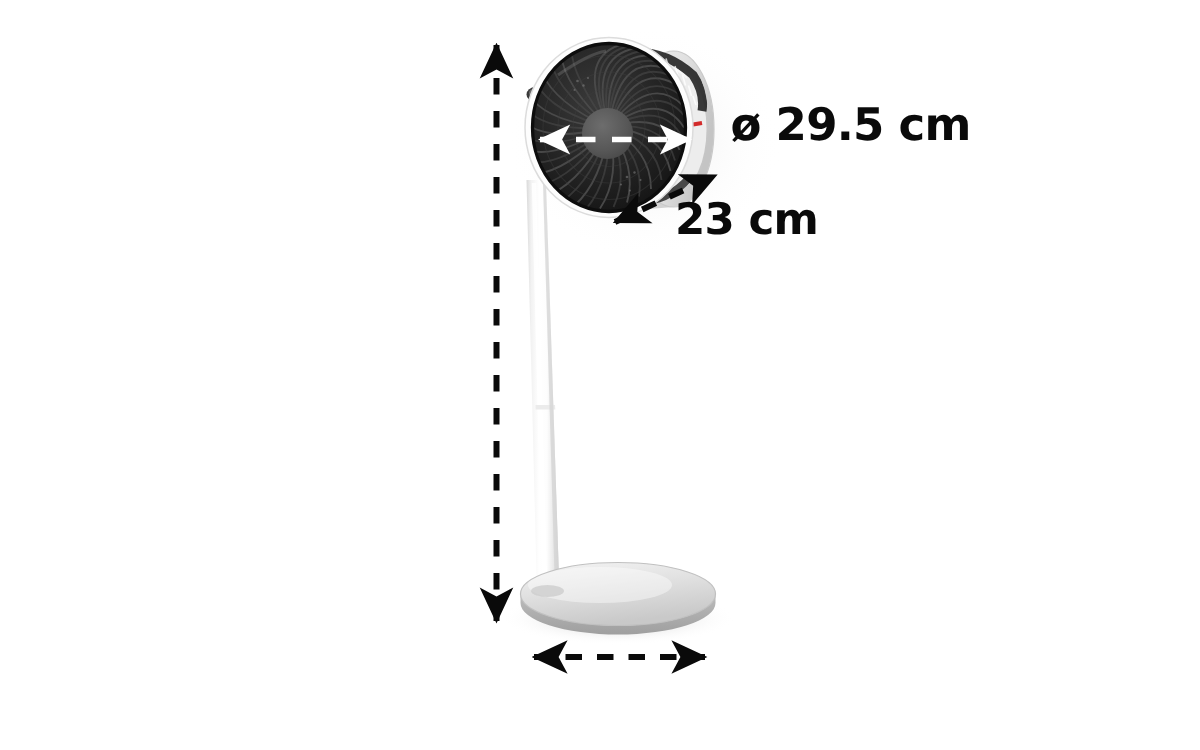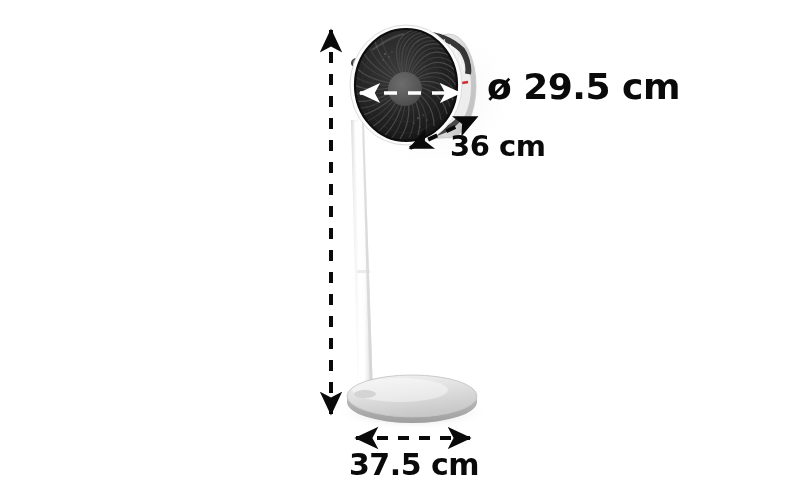--- a/index.html
+++ b/index.html
@@ -27,21 +27,21 @@
     user-select: none;
   }
   #label-height {
     left: 213px;
     top: 204px;
     font-size: 31px;
   }
   #label-diameter {
     left: 487px;
     top: 66px;
-    font-size: 36px;
+    font-size: 30px;
   }
   #label-depth {
     left: 450px;
     top: 129px;
     font-size: 29px;
   }
   #label-width {
     left: 349px;
     top: 447px;
     font-size: 30px;
@@ -298,17 +298,16 @@
     <line x1="356" y1="438" x2="470" y2="438" stroke="#0a0a0a" stroke-width="4" stroke-dasharray="11 10" marker-start="url(#arrowBlackStart)" marker-end="url(#arrowBlack)"></line>
 
     <line x1="410" y1="148" x2="477" y2="117" stroke="#0a0a0a" stroke-width="4" stroke-dasharray="10 10" marker-start="url(#arrowBlackStart)" marker-end="url(#arrowBlack)"></line>
 
     <line x1="360" y1="93" x2="460" y2="93" stroke="#ffffff" stroke-width="3.6" stroke-dasharray="13 11" marker-start="url(#arrowWhiteStart)" marker-end="url(#arrowWhite)"></line>
   </svg>
 
 
   <div class="dim-label" id="label-diameter">ø 29.5 cm</div>
 
-  <div class="dim-label" id="label-depth">36 cm</div>
-
-  <div class="dim-label" id="label-width">37.5 cm</div>
+  <div class="dim-label" id="label-depth">23 cm</div>
+
 
 </div>
 
 </body></html>

